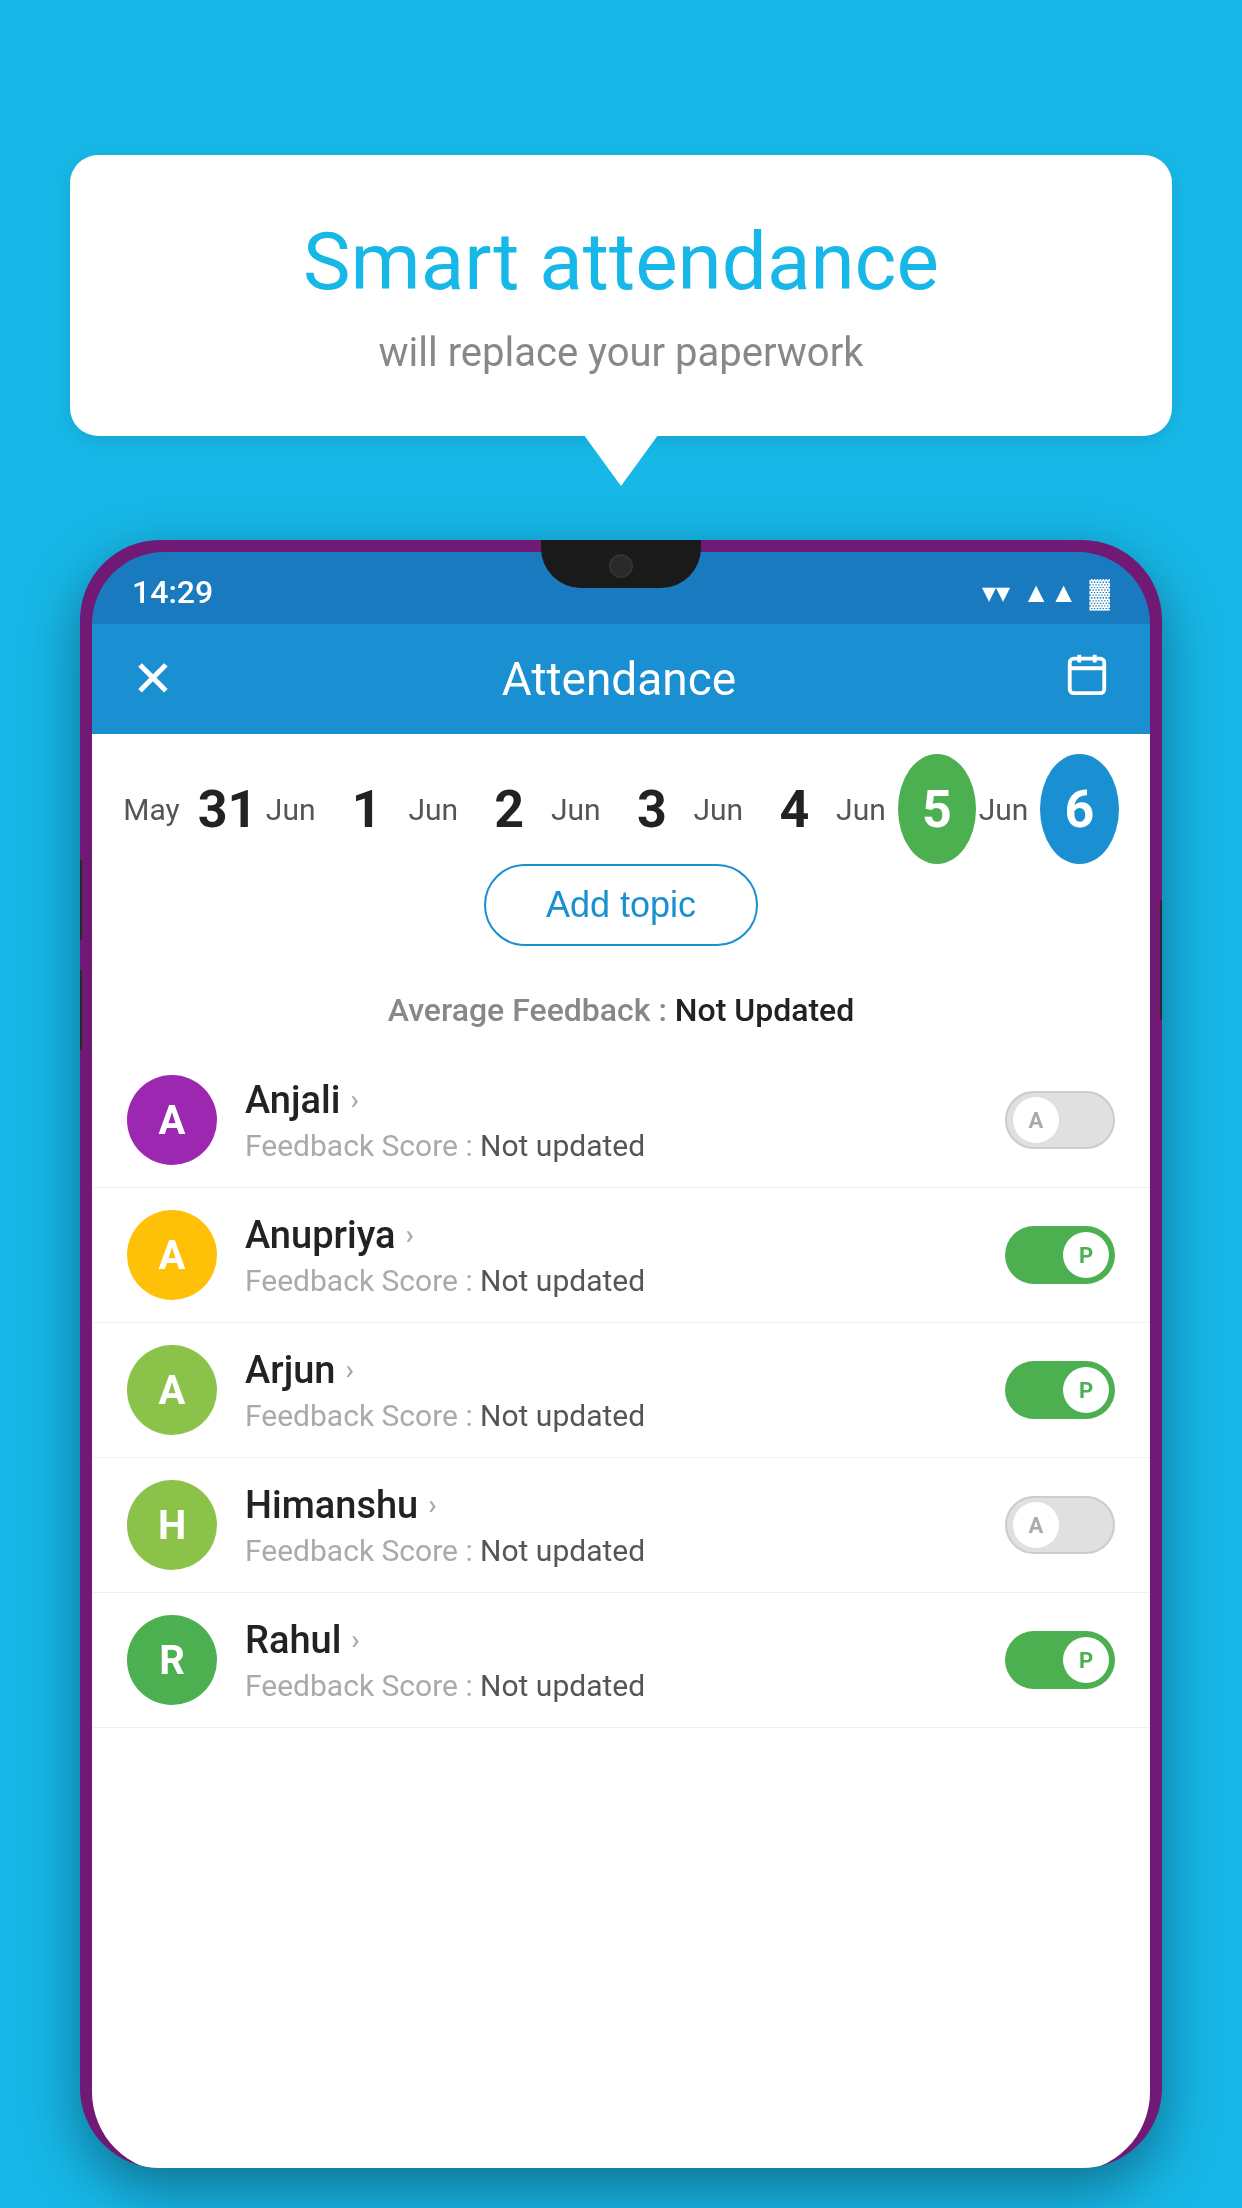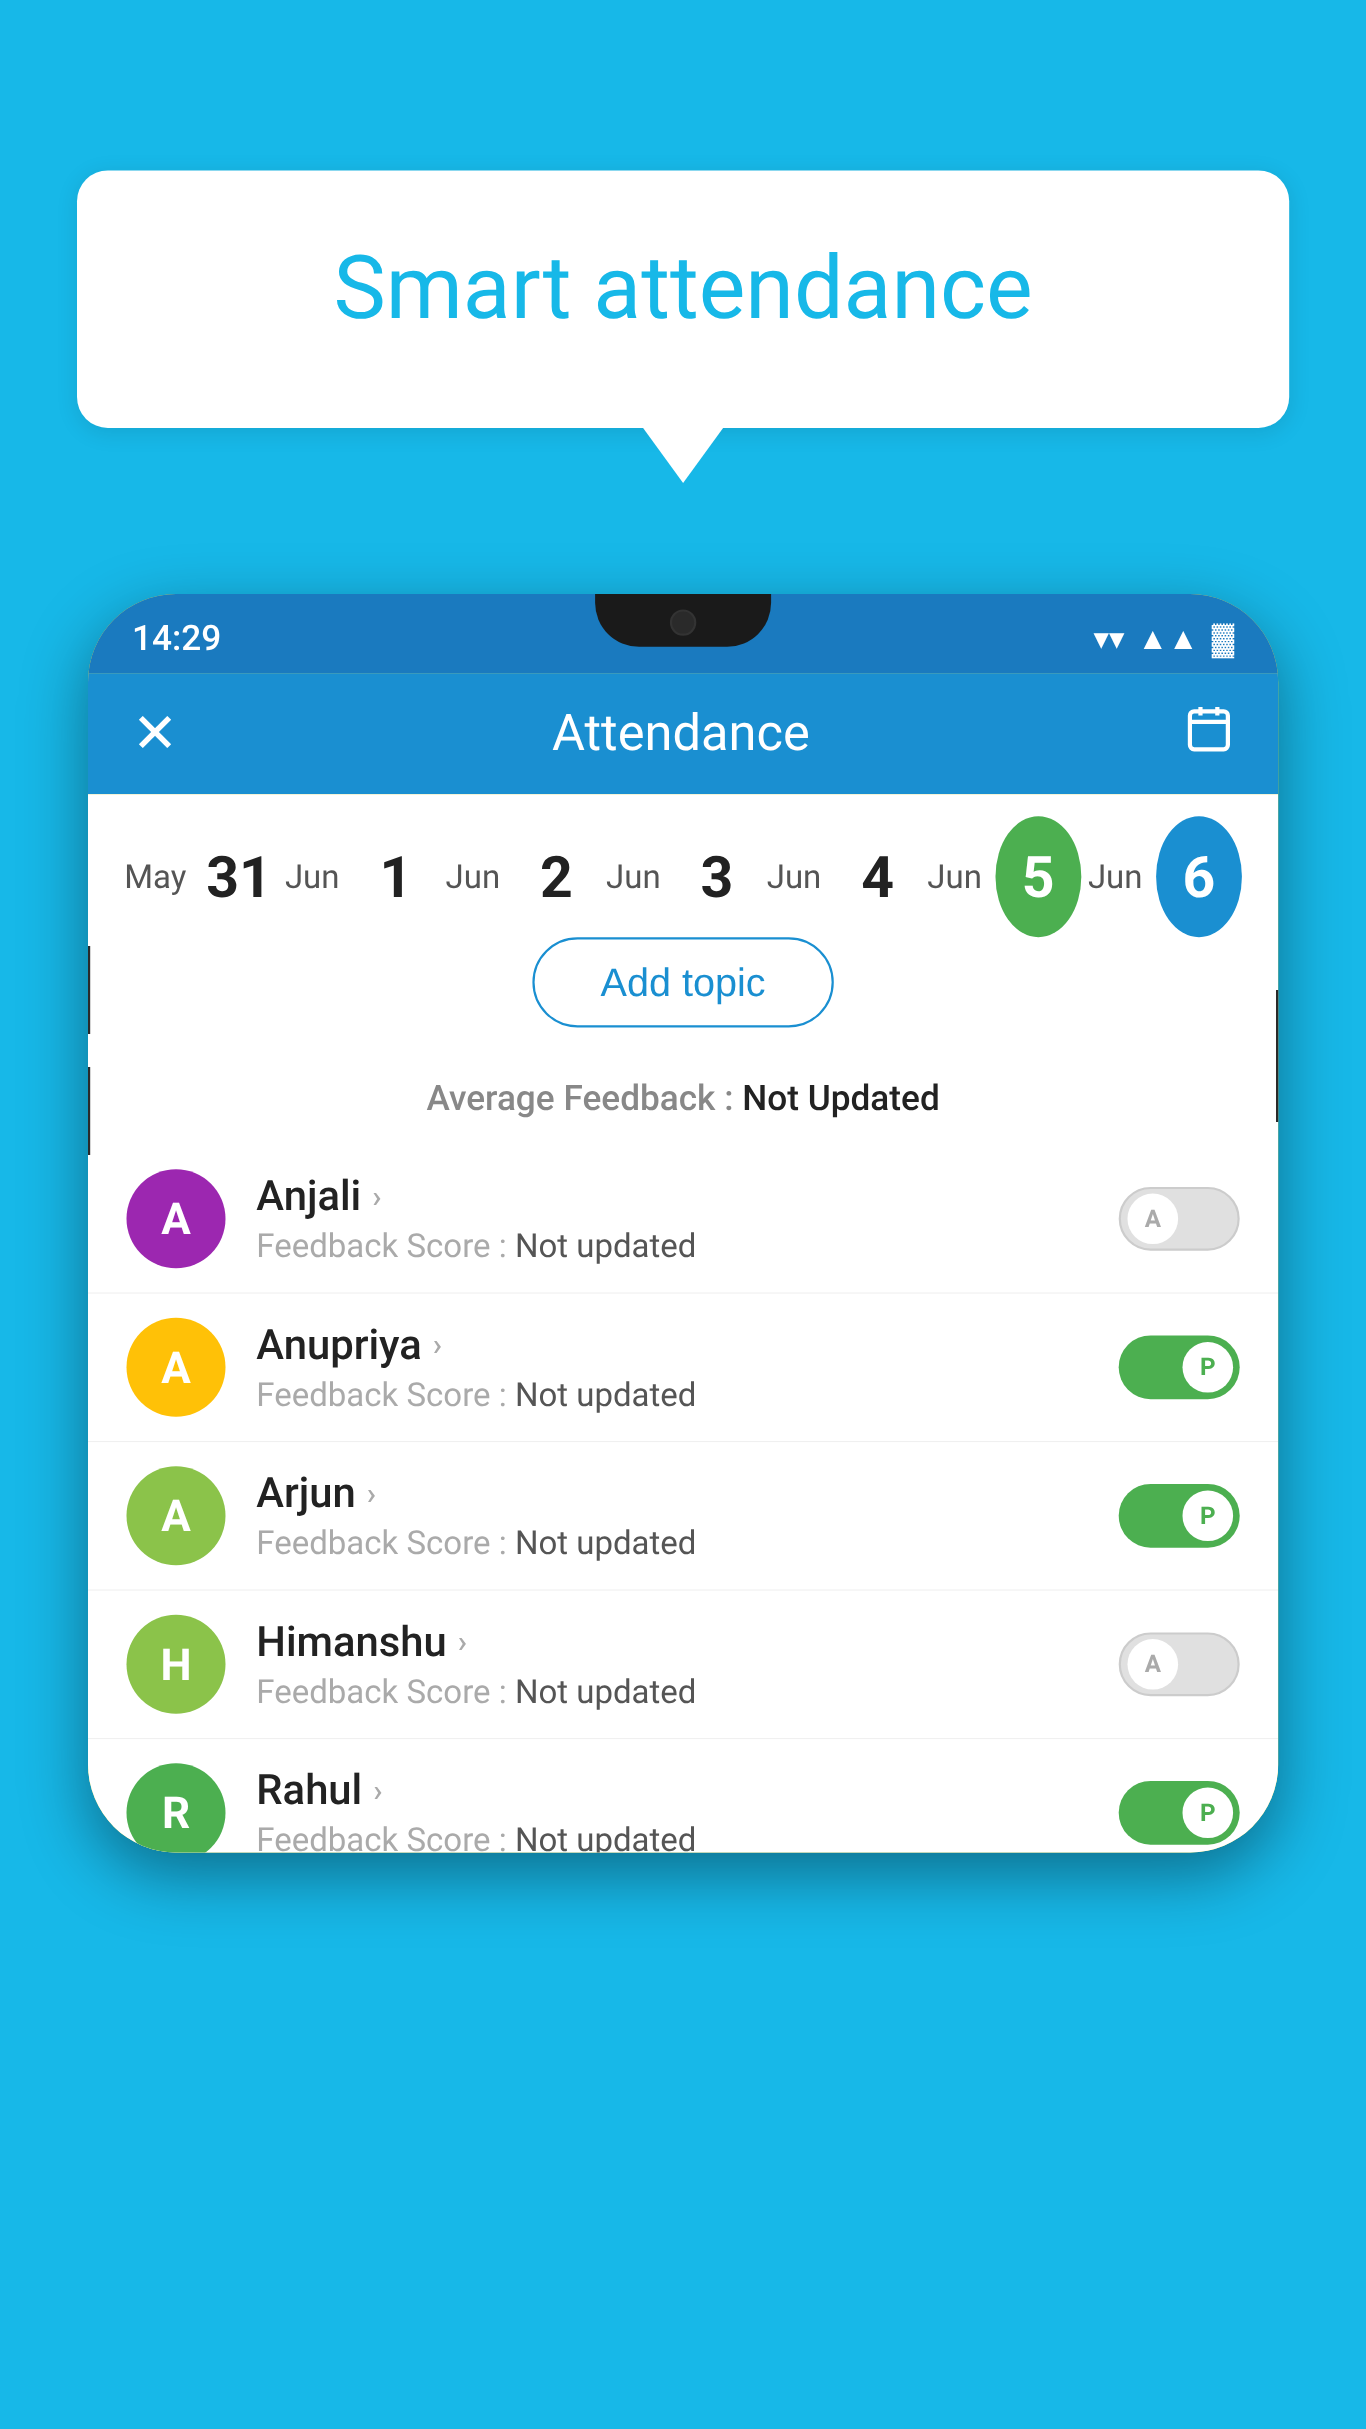--- a/index.html
+++ b/index.html
@@ -59,27 +59,27 @@
     
     .phone-container {
       position: absolute;
       top: 540px;
       left: 80px;
       right: 80px;
       bottom: 0;
     }
 
     .phone-frame {
-      background: #fde047;
+      background: #701a75;
       border-radius: 80px;
-      padding: 0;
+      padding: 12px;
       position: relative;
       overflow: hidden;
       width: 100%;
-      height: 1144px;
+      height: 1628px;
       box-shadow: 0 20px 60px rgba(0,0,0,0.4);
     }
 
     
     .phone-notch {
       position: absolute;
       top: 0;
       left: 50%;
       transform: translateX(-50%);
       width: 160px;
@@ -396,20 +396,21 @@
       background: #2a2a2a;
       border-radius: 0 4px 4px 0;
     }
   </style>
 </head>
 <body>
 
 <div class="speech-bubble-container">
   <div class="speech-bubble">
     <div class="bubble-title">Smart attendance</div>
+    <div class="bubble-subtitle">will replace your paperwork</div>
   </div>
 </div>
 
 <div class="phone-container">
   <div class="phone-frame">
 
     <div class="phone-side-btn-vol"></div>
     <div class="phone-side-btn-vol2"></div>
     <div class="phone-side-btn-power"></div>
 

